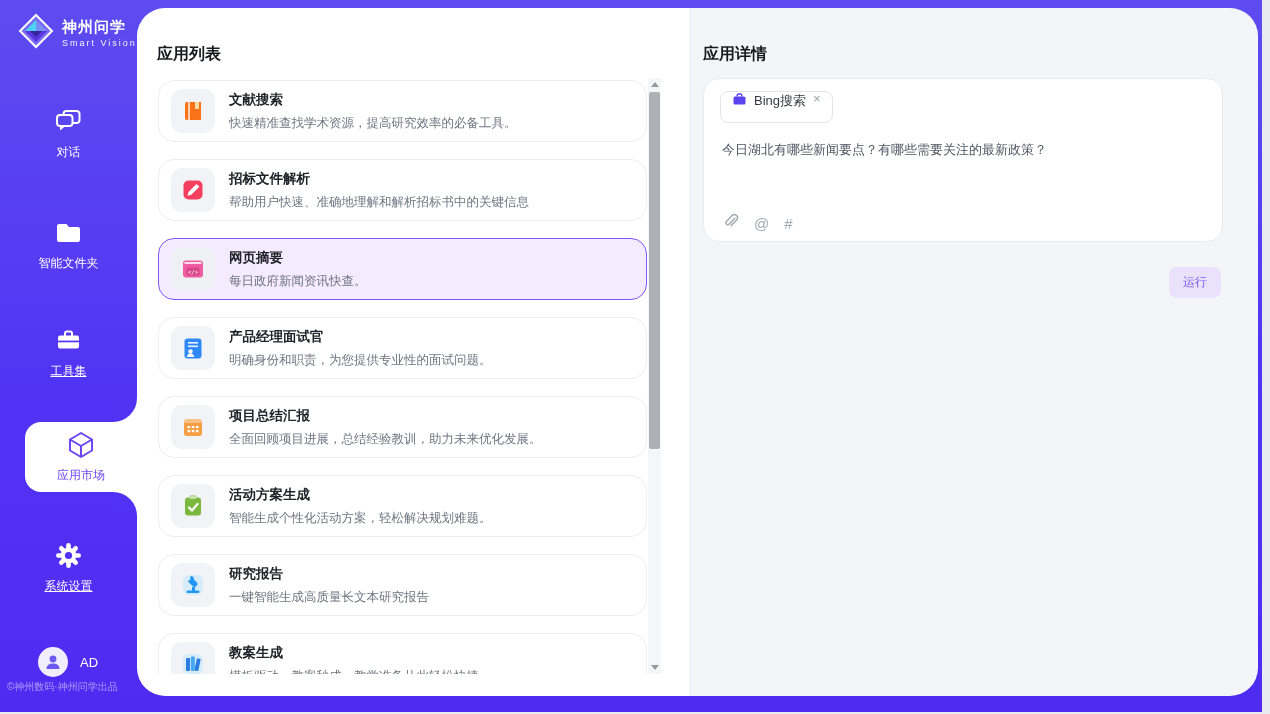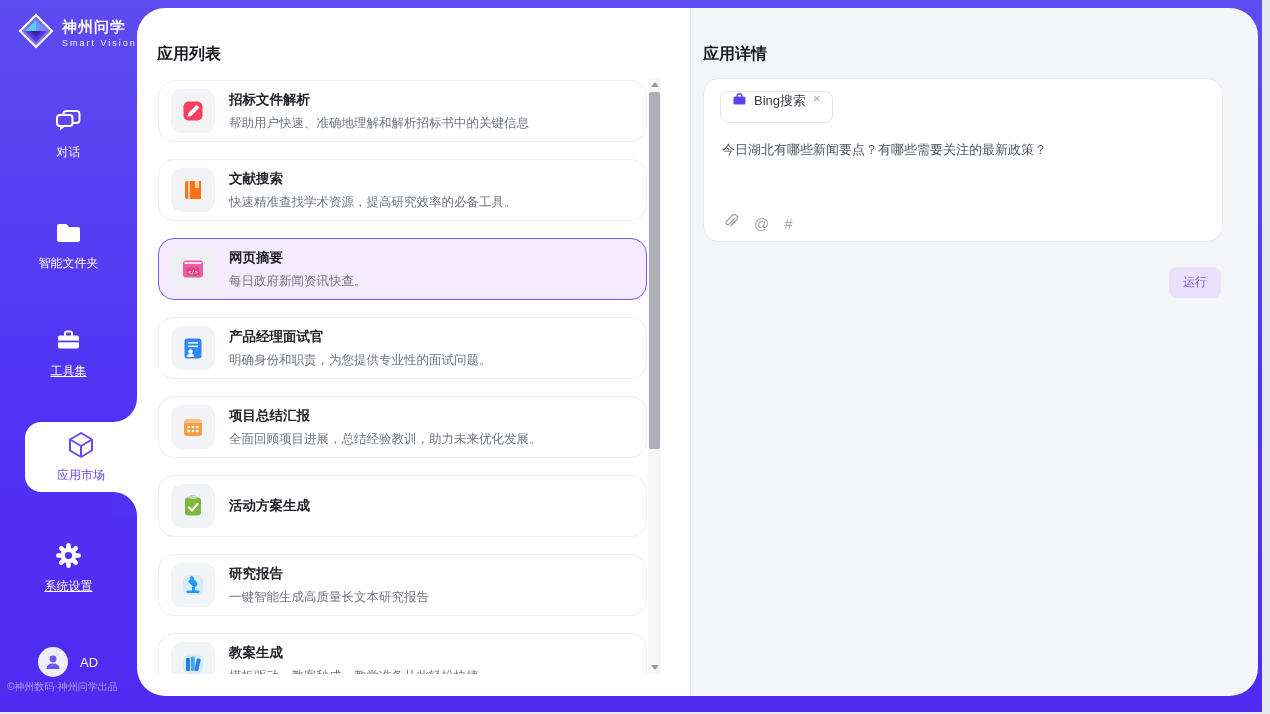--- a/index.html
+++ b/index.html
@@ -177,45 +177,45 @@
   <div class="content">
 
     <div class="list-panel">
       <div class="panel-title">应用列表</div>
 
       <div class="cards">
 
         <div class="app-card">
           <span class="app-icon">
             <svg width="26" height="26" viewBox="0 0 26 26">
+              <g fill="#f97316">
+                  <path d="M5 6 q0-2 2-2 h14 v18 h-14 q-2 0-2-2 z"></path>
+                </g>
+              <rect x="15" y="4" width="4" height="7" fill="#ffd9a6"></rect>
+              <rect x="8.2" y="4" width="1.6" height="18" fill="#ffffff" opacity="0.85"></rect>
+            </svg>
+          </span>
+          <span class="app-txt">
+            <span class="app-name" style="display:block">文献搜索</span>
+            <span class="app-desc" style="display:block">快速精准查找学术资源，提高研究效率的必备工具。</span>
+          </span>
+        </div>
+
+        <div class="app-card">
+          <span class="app-icon">
+            <svg width="26" height="26" viewBox="0 0 26 26">
               <g fill="#f43f5e">
                   <rect x="3.5" y="3.5" width="19" height="19" rx="5"></rect>
                 </g>
               <path d="M16.5 7 l2.8 2.8 -8 8 -3.8 1 1 -3.8 z" fill="#fff"></path>
             </svg>
           </span>
           <span class="app-txt">
             <span class="app-name" style="display:block">招标文件解析</span>
             <span class="app-desc" style="display:block">帮助用户快速、准确地理解和解析招标书中的关键信息</span>
-          </span>
-        </div>
-
-        <div class="app-card">
-          <span class="app-icon">
-            <svg width="26" height="26" viewBox="0 0 26 26">
-              <g fill="#f97316">
-                  <path d="M5 6 q0-2 2-2 h14 v18 h-14 q-2 0-2-2 z"></path>
-                </g>
-              <rect x="15" y="4" width="4" height="7" fill="#ffd9a6"></rect>
-              <rect x="8.2" y="4" width="1.6" height="18" fill="#ffffff" opacity="0.85"></rect>
-            </svg>
-          </span>
-          <span class="app-txt">
-            <span class="app-name" style="display:block">文献搜索</span>
-            <span class="app-desc" style="display:block">快速精准查找学术资源，提高研究效率的必备工具。</span>
           </span>
         </div>
 
         <div class="app-card selected">
           <span class="app-icon">
             <svg width="26" height="26" viewBox="0 0 26 26">
               <g fill="#ee5da2">
                   <rect x="3" y="4.5" width="20" height="17" rx="3"></rect>
                 </g>
               <rect x="4.5" y="6" width="17" height="2" fill="#fff" opacity="0.8"></rect>
@@ -277,20 +277,21 @@
               <g fill="#7cb83d">
                 <rect x="5" y="4.5" width="16" height="18" rx="3"></rect>
                 <rect x="9.5" y="2.5" width="7" height="4" rx="1.5"></rect>
               </g>
               <rect x="9.5" y="3" width="7" height="3" rx="1.2" fill="#fff" opacity="0.55"></rect>
               <path d="M9 14.5 l3 3 5.5 -6.5" fill="none" stroke="#fff" stroke-width="2.2" stroke-linecap="round" stroke-linejoin="round"></path>
             </svg>
           </span>
           <span class="app-txt">
             <span class="app-name" style="display:block">活动方案生成</span>
+            <span class="app-desc" style="display:block">智能生成个性化活动方案，轻松解决规划难题。</span>
           </span>
         </div>
 
         <div class="app-card">
           <span class="app-icon">
             <svg width="26" height="26" viewBox="0 0 26 26">
               <rect x="3" y="3" width="20" height="20" rx="6" fill="#d6ecfb"></rect>
               <g fill="#2196f3">
                 <path d="M12 5.5 l4.5 4.5 a2.8 2.8 0 0 1 -4 4 l-4.5 -4.5 z"></path>
                 <rect x="10" y="4.5" width="4" height="3" rx="1" transform="rotate(45 12 6)"></rect>

